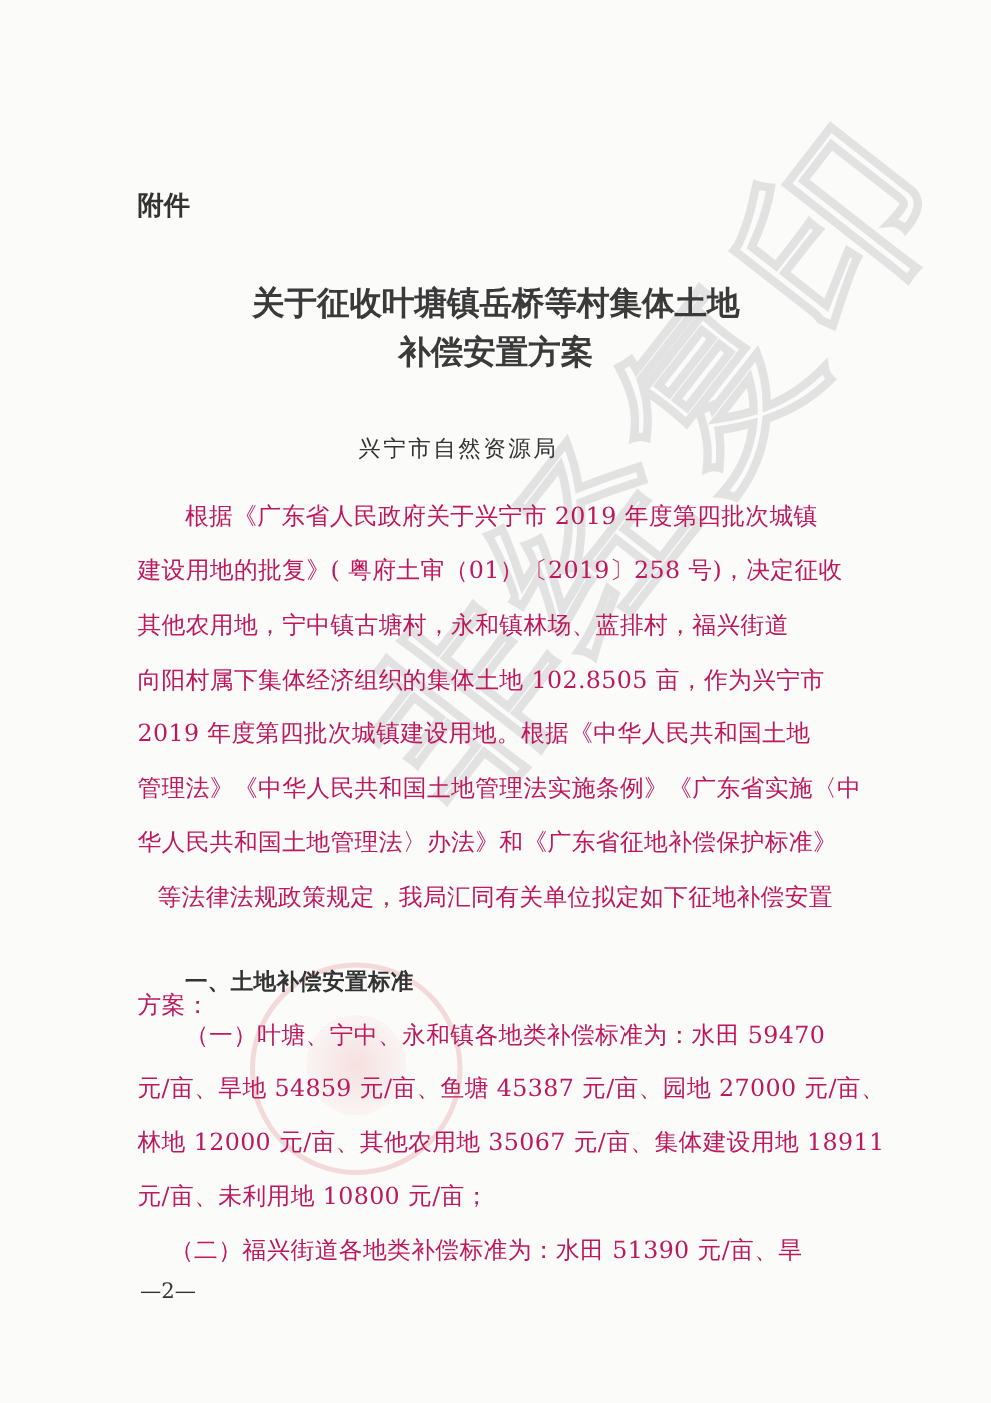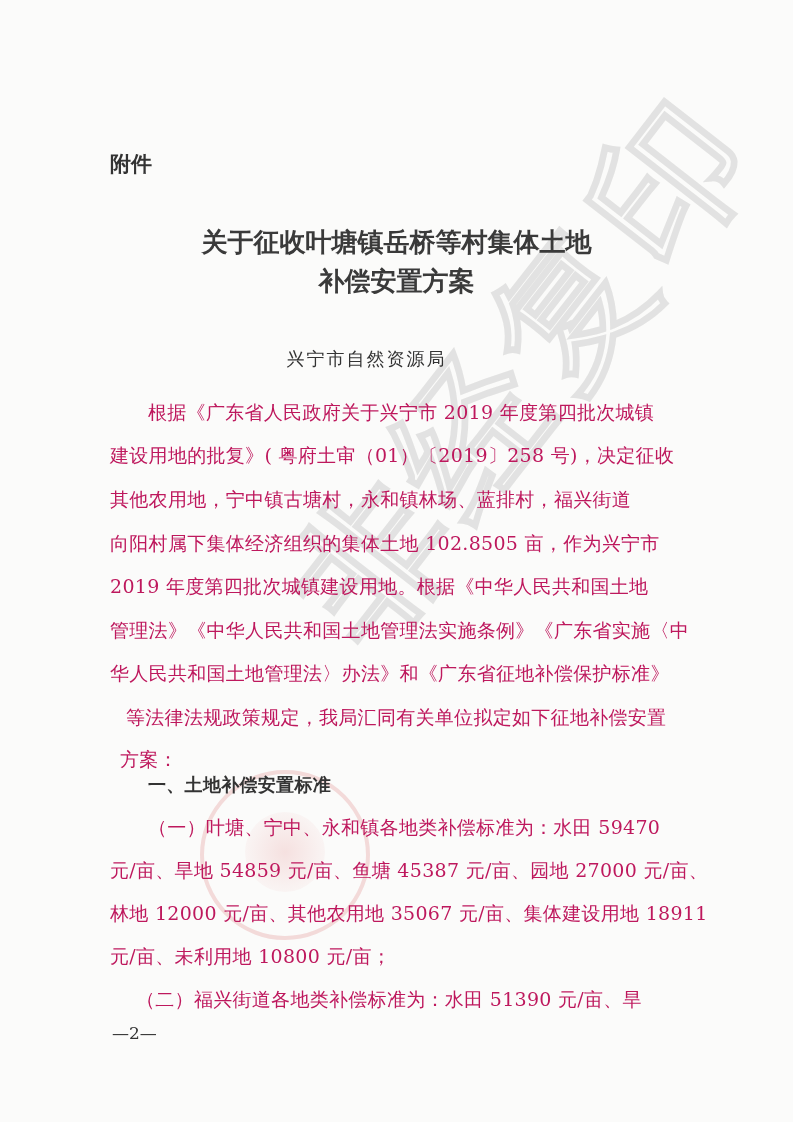--- a/index.html
+++ b/index.html
@@ -64,21 +64,21 @@
   <div class="issuer">兴宁市自然资源局</div>
 
   <div class="line" style="left:148px; top:400px;">根据《广东省人民政府关于兴宁市 2019 年度第四批次城镇</div>
   <div class="line" style="left:110px; top:443px;">建设用地的批复》( 粤府土审（01）〔2019〕258  号)，决定征收</div>
   <div class="line" style="left:110px; top:487px;">其他农用地，宁中镇古塘村，永和镇林场、蓝排村，福兴街道</div>
   <div class="line" style="left:110px; top:531px;">向阳村属下集体经济组织的集体土地 102.8505 亩，作为兴宁市</div>
   <div class="line" style="left:110px; top:574px;">2019 年度第四批次城镇建设用地。根据《中华人民共和国土地</div>
   <div class="line" style="left:110px; top:618px;">管理法》《中华人民共和国土地管理法实施条例》《广东省实施〈中</div>
   <div class="line" style="left:110px; top:661px;">华人民共和国土地管理法〉办法》和《广东省征地补偿保护标准》</div>
   <div class="line" style="left:126px; top:705px;">等法律法规政策规定，我局汇同有关单位拟定如下征地补偿安置</div>
-  <div class="line" style="left:110px; top:747px;margin-left:10px;">方案：</div>
+  <div class="line" style="left:110px; top:791px;">方案：</div>
 
   <div class="line heading1" style="left:148px; top:773px;">一、土地补偿安置标准</div>
 
   <div class="line" style="left:148px; top:815px;">（一）叶塘、宁中、永和镇各地类补偿标准为：水田 59470</div>
   <div class="line" style="left:110px; top:858px;">元/亩、旱地 54859 元/亩、鱼塘 45387 元/亩、园地 27000 元/亩、</div>
   <div class="line" style="left:110px; top:901px;">林地 12000 元/亩、其他农用地 35067 元/亩、集体建设用地 18911</div>
   <div class="line" style="left:110px; top:944px;">元/亩、未利用地 10800 元/亩；</div>
   <div class="line" style="left:136px; top:987px;">（二）福兴街道各地类补偿标准为：水田  51390  元/亩、旱</div>
 
   <div class="page-num">—2—</div>

